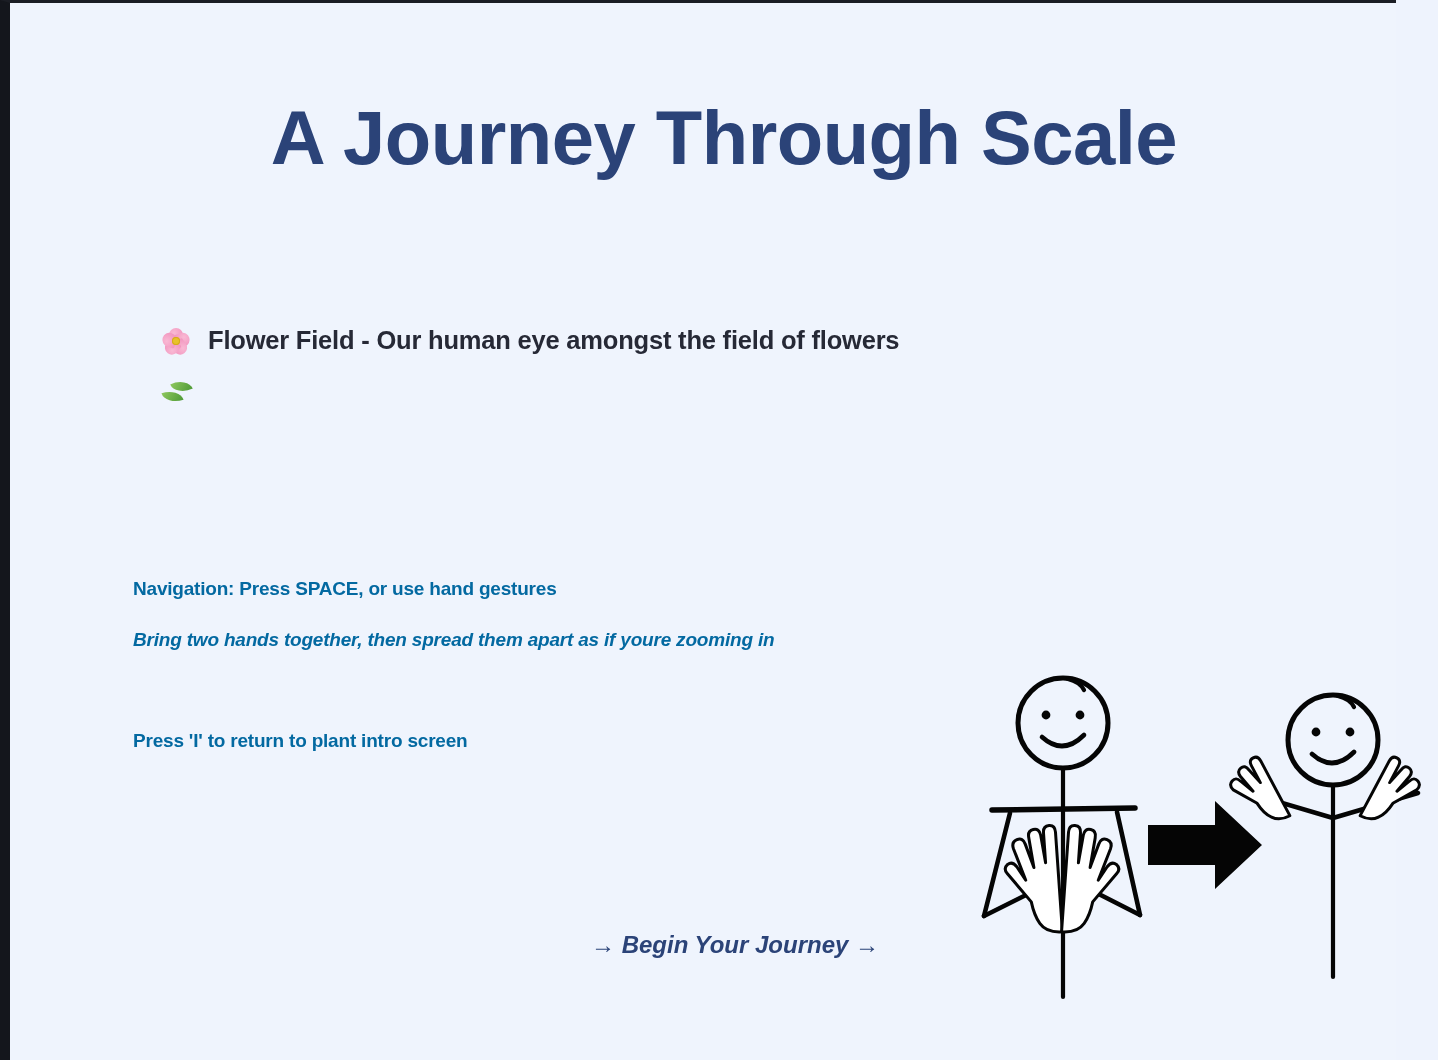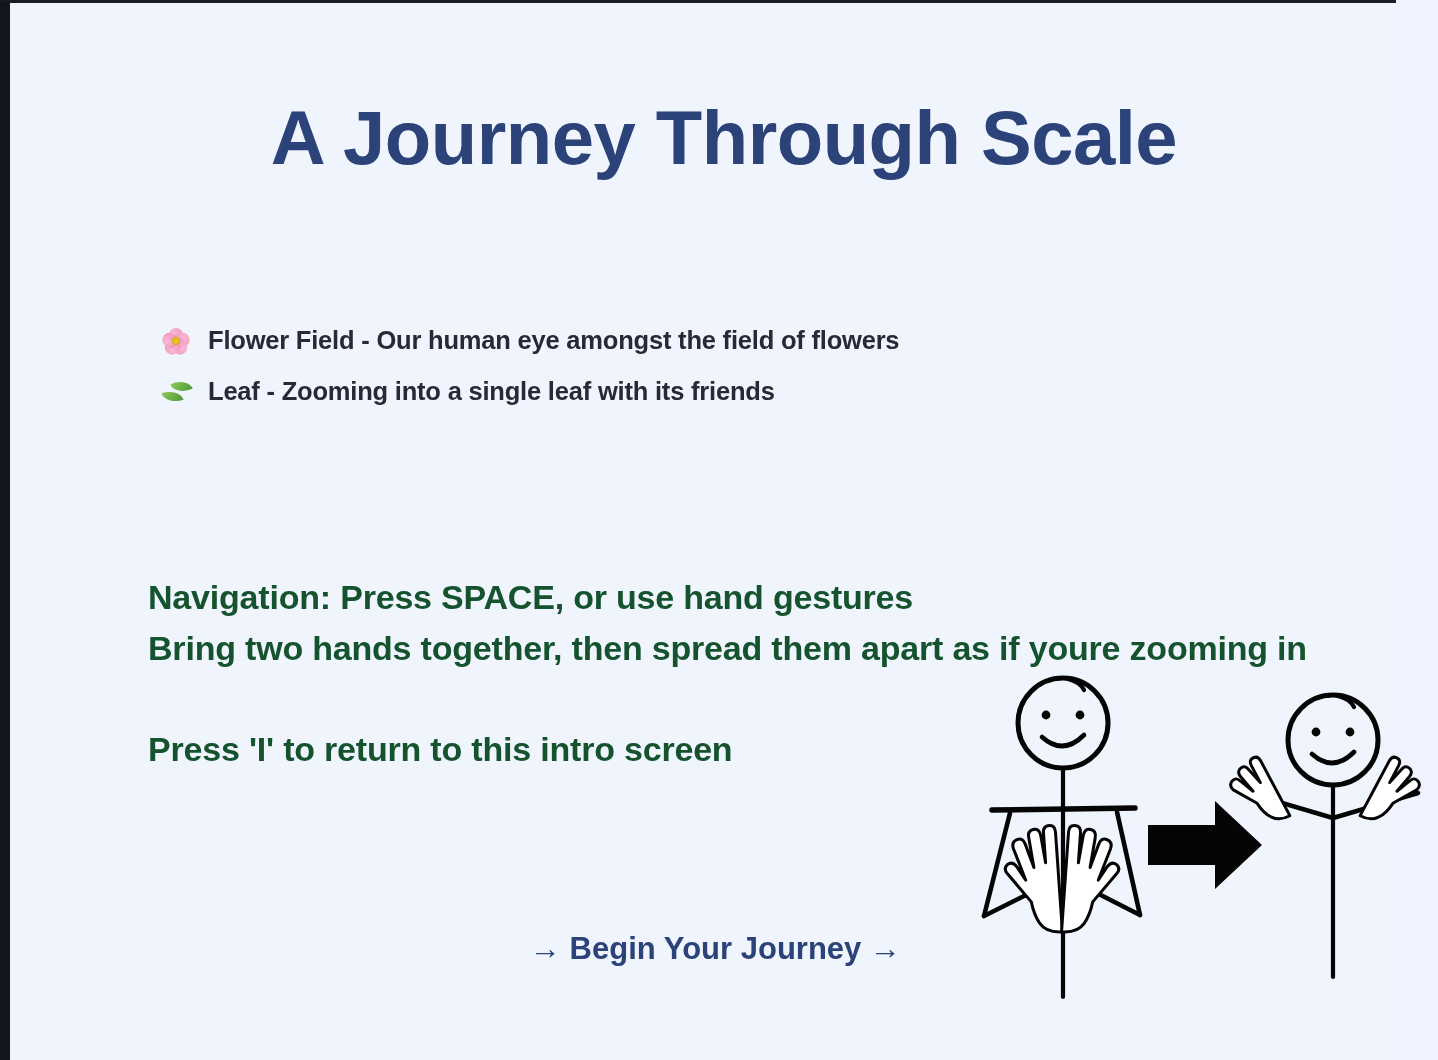--- a/index.html
+++ b/index.html
@@ -133,44 +133,45 @@
     width: 32px; height: 32px;
     border-radius: 8px;
     background: linear-gradient(150deg, #b14fc4, #8b2fa6);
     box-shadow: inset 0 0 0 1px rgba(255,255,255,.25);
   }
   .atom-badge svg { position: absolute; left: 3px; top: 3px; }
 
   
   .nav-line {
     position: absolute;
-    left: 138px;
-    font-size: 34px;
+    left: 123px;
+    font-size: 19px;
     font-weight: bold;
-    color: #14532d;
+    color: #0369a1;
     white-space: nowrap;
     letter-spacing: -0.2px;
   }
   #nav-line-1 { top: 575px; }
-  #nav-line-2 { top: 626px; }
+  #nav-line-2 { top: 626px; font-style: italic; }
   #nav-line-3 { top: 727px; }
 
   
   #begin-button {
     position: absolute;
     left: 520px;
     top: 928px;
     width: 410px;
-    text-align: left;
-    font-size: 31px;
+    text-align: center;
+    font-size: 24px;
     font-weight: bold;
     color: #2b4378;
     white-space: nowrap;
     cursor: pointer;
     user-select: none;
+    font-style: italic;
   }
 
   
   #gesture-illustration {
     position: absolute;
     left: 960px;
     top: 662px;
     width: 470px;
     height: 350px;
   }
@@ -193,32 +194,31 @@
       </span>
       <span class="scene-label">Flower Field - Our human eye amongst the field of flowers</span>
     </div>
 
     <div class="scene-item">
       <span class="scene-icon">
         <span class="emoji-shape leaves" aria-hidden="true">
           <i></i><i></i>
         </span>
       </span>
-      <span class="scene-label">Leaf - Zooming into a single leaf with its friends</span>
     </div>
 
 
 
   </div>
 
   <div class="nav-line" id="nav-line-1">Navigation: Press SPACE, or use hand gestures</div>
 
   <div class="nav-line" id="nav-line-2">Bring two hands together, then spread them apart as if youre zooming in</div>
 
-  <div class="nav-line" id="nav-line-3">Press 'I' to return to this intro screen</div>
+  <div class="nav-line" id="nav-line-3">Press 'I' to return to plant intro screen</div>
 
   <div id="begin-button">→ Begin Your Journey →</div>
 
   <div id="gesture-illustration">
     <svg width="470" height="350" viewBox="0 0 470 350">
 
       <g fill="none" stroke="#050505" stroke-width="4.5" stroke-linecap="round" stroke-linejoin="round">
 
         <circle cx="93" cy="58" r="45" stroke-width="5"></circle>
 

